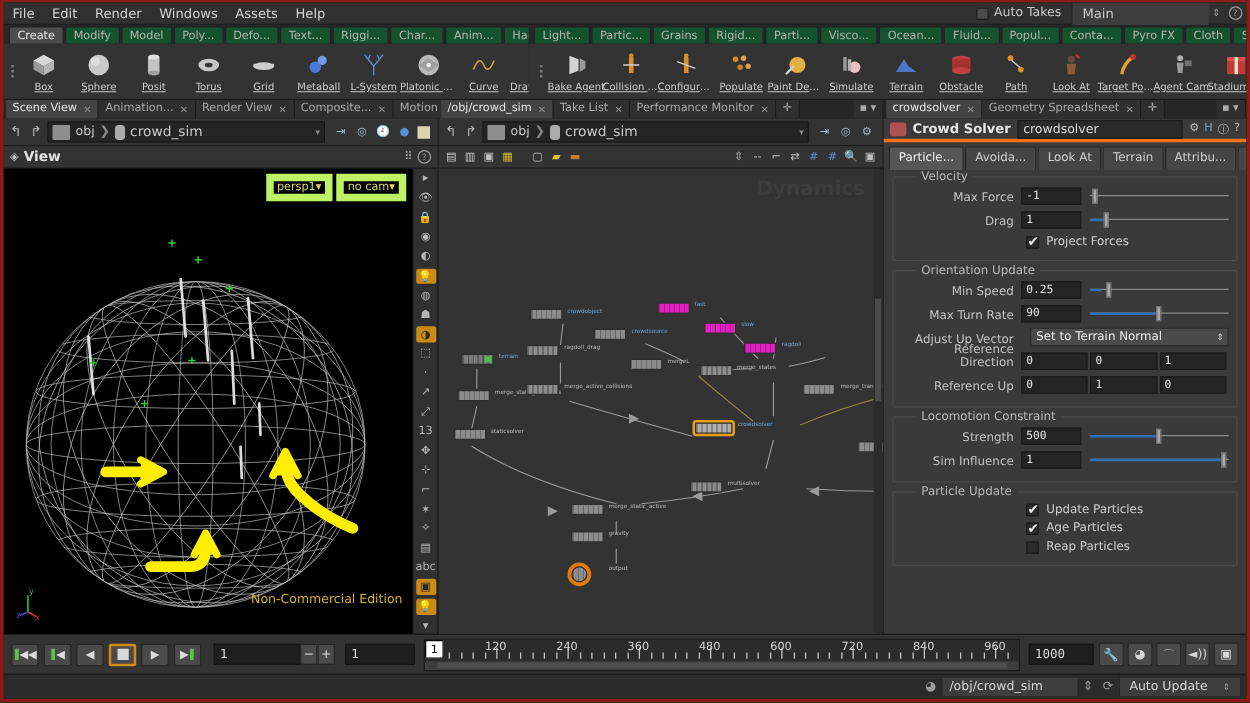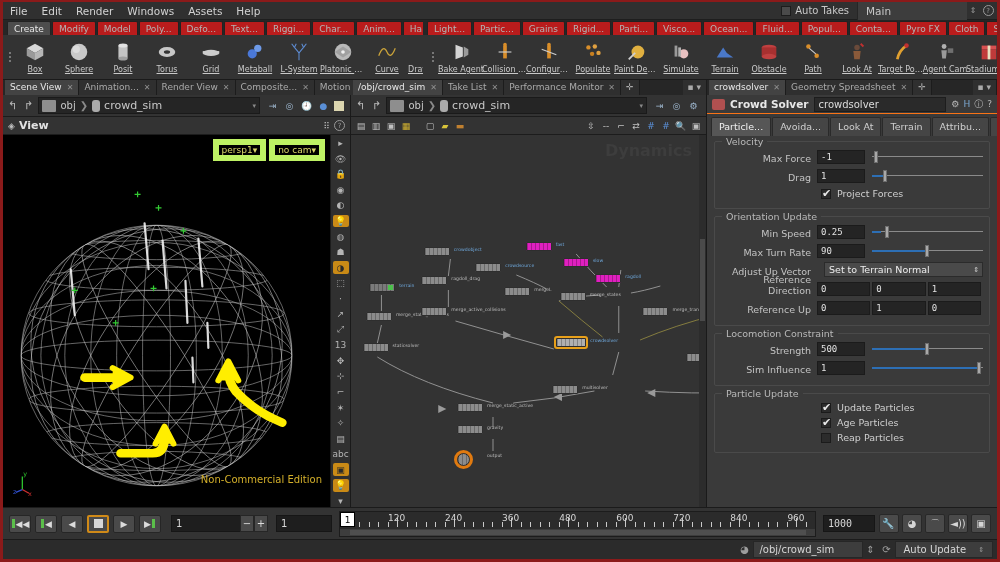--- a/index.html
+++ b/index.html
@@ -29,21 +29,21 @@
          display:flex;align-items:center;justify-content:center;color:#9a9a9a;}
 
   
   .shelfwrap{ flex:0 0 auto; display:flex; background:#2d2d2d; border-bottom:1px solid #1a1a1a;}
   .shelfgroup{ display:flex; flex-direction:column; }
   .shelfgroup.left{ width:420px; }
   .shelfgroup.right{ flex:1; }
   .shelftabs{ height:15px; display:flex; align-items:flex-end; background:#262626;
               padding-left:4px; overflow:hidden;}
   .stab{ height:14px; line-height:14px; padding:0 6px; font-size:9px; color:#b4b4b4;
-         background:#b91c1c; border:1px solid #222; border-bottom:none; margin-right:1px;
+         background:#14532d; border:1px solid #222; border-bottom:none; margin-right:1px;
          border-radius:2px 2px 0 0; white-space:nowrap; }
   .stab.active{ background:#4d4d4d; color:#e6e6e6;}
   .shelfitems{ height:44px; display:flex; align-items:center; background:#333333;
                padding-left:6px; overflow:hidden; position:relative;text-decoration:underline;}
   .gripper{ width:8px;height:30px; display:flex;flex-direction:column;justify-content:center;
             gap:2px; align-items:center; margin-right:2px;}
   .gripper i{ display:block;width:2px;height:2px;background:#777;}
   .tool{ width:44px; display:flex; flex-direction:column; align-items:center; gap:1px;
          flex:0 0 auto; cursor:default;}
   .tool .glyph{ height:24px; display:flex;align-items:center;justify-content:center;font-size:17px;}
@@ -101,35 +101,35 @@
   .nettop{ height:18px; background:#333; display:flex; align-items:center; gap:3px;
            padding:0 4px; border-bottom:1px solid #1c1c1c; flex:0 0 auto;}
   .nti{ width:12px;height:12px;display:flex;align-items:center;justify-content:center;font-size:9px;color:#c0c0c0;}
   .netbody{ flex:1; position:relative; background:#333333; overflow:hidden;}
   .netwm{ position:absolute; top:6px; right:14px; font-size:16px; color:#3d3d3d; font-weight:bold;}
   .nscroll{ position:absolute; right:0; top:0; bottom:0; width:7px; background:#2c2c2c;}
   .nscroll i{ position:absolute; left:1px; top:28%; width:5px; height:22%; background:#4a4a4a;}
 
   
   .parmhdr{ height:19px; background:#3a3a3a; display:flex; align-items:center; gap:5px;
-            padding:0 5px; border-bottom:1px solid #f97316; flex:0 0 auto;}
+            padding:0 5px; border-bottom:3px solid #f97316; flex:0 0 auto;}
   .parmhdr .nodeicon{ width:13px;height:11px;background:#b05050;border-radius:2px;}
   .parmhdr .ttl{ font-weight:bold; font-size:10.5px; color:#e8e8e8;}
   .parmname{ flex:1; height:15px; background:#2a2a2a; border:1px solid #1d1d1d;
              font-size:10px; color:#dcdcdc; padding:0 4px; line-height:14px;}
   .hicons{ display:flex; gap:4px; align-items:center;}
   .hicon{ font-size:9px;color:#b9b9b9;}
   .parmtabs{ display:flex; gap:1px; padding:3px 4px 0 4px; background:#3a3a3a; flex:0 0 auto;}
   .pt{ font-size:9.5px; padding:3px 7px 4px 7px; background:#454545; color:#cfcfcf;
        border:1px solid #2a2a2a; border-bottom:none; border-radius:2px 2px 0 0; white-space:nowrap;}
   .pt.active{ background:#565656; color:#f0f0f0;}
   .parmbody{ flex:1; background:#3a3a3a; padding:5px 7px; overflow:hidden;}
   .group{ border:1px solid #4a4a4a; border-radius:2px; padding:6px 6px 7px 6px;
           margin-bottom:7px; position:relative;}
-  .group>.glabel{ position:absolute; top:-6px; left:7px; background:#3a3a3a; padding:0 4px;
+  .group>.glabel{ position:absolute; top:-6px; left:18px; background:#3a3a3a; padding:0 4px;
                   font-size:9.5px; color:#b9b9b9;}
   .row{ display:flex; align-items:flex-end; height:16px; margin-bottom:3px;}
   .plabel{ width:96px; text-align:right; padding-right:6px; font-size:9.5px; color:#c3c3c3;}
   .pfield{ width:48px; height:14px; background:#242424; border:1px solid #1b1b1b;
            font-family:"DejaVu Sans Mono","Liberation Mono",monospace; font-size:9px;
            color:#e2e2e2; padding:0 3px; line-height:13px;}
   .pfield.w3{ width:52px; margin-right:2px;}
   .slider{ flex:1; height:14px; position:relative; margin-left:7px;}
   .slider .track{ position:absolute; left:0; right:0; top:6px; height:1px; background:#8a8a8a;}
   .slider .fill{ position:absolute; left:0; top:6px; height:2px; background:#2d6fb5;}

